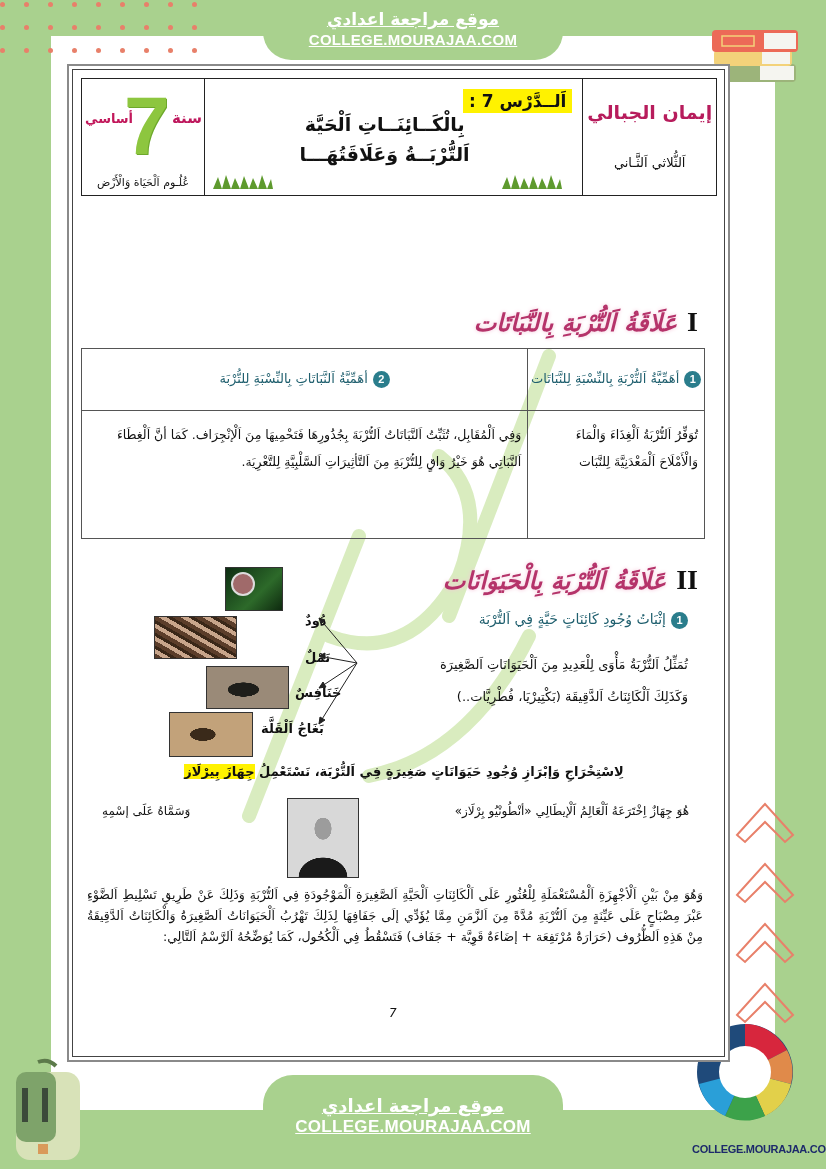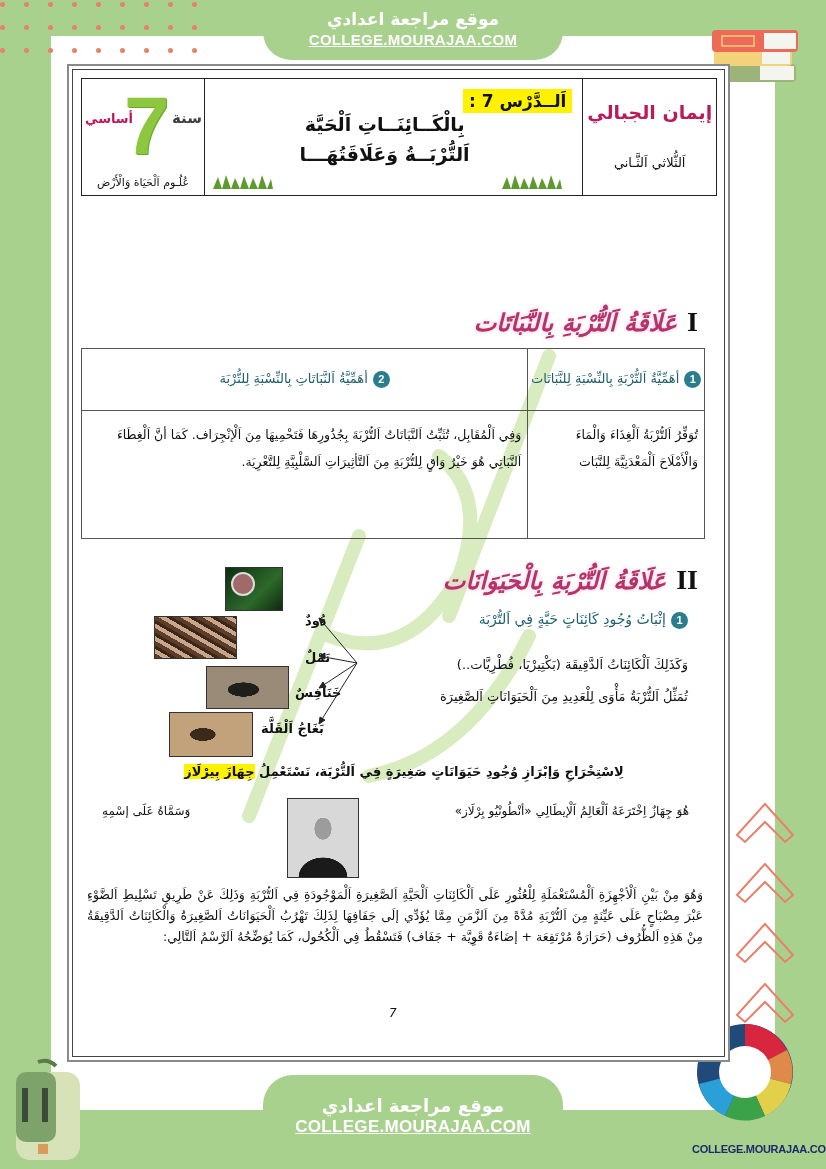--- a/index.html
+++ b/index.html
@@ -11,21 +11,21 @@
   .bg-left { position: absolute; left: 0; top: 0; width: 51px; height: 1169px; background: #a9d18e; }
   .bg-right { position: absolute; left: 775px; top: 0; width: 51px; height: 1169px; background: #a9d18e; }
   .bg-bottom { position: absolute; left: 0; top: 1110px; width: 826px; height: 59px; background: #a9d18e; }
   .dots { position: absolute; left: 0; top: 0; width: 220px; height: 60px; }
   .dot { position: absolute; width: 5px; height: 5px; border-radius: 50%; background: #e8806a; }
 
   .banner { position: absolute; left: 263px; width: 300px; height: 60px; background: #a9d18e;
             border-radius: 0 0 30px 30px; text-align: center; color: #fff; }
   .banner.top { top: 0; height: 60px; border-radius: 0 0 28px 28px; }
   .banner.bottom { top: 1075px; left: 263px; width: 300px; height: 94px; border-radius: 30px 30px 0 0; }
-  .banner .ar { font-size: 17px; font-weight: bold; direction: rtl; line-height: 22px; }
+  .banner .ar { font-size: 17px; font-weight: bold; text-decoration: underline; direction: rtl; line-height: 22px; }
   .banner .url { font-size: 15px; font-weight: bold; text-decoration: underline; letter-spacing: 0.3px; line-height: 20px; font-family: "Liberation Sans", sans-serif; }
   .banner.top .ar { padding-top: 8px; }
   .banner.bottom .ar { padding-top: 20px; font-size: 18px; }
   .banner.bottom .url { font-size: 17px; }
 
   .books { position: absolute; left: 700px; top: 12px; width: 100px; height: 75px; }
   .chevrons { position: absolute; left: 735px; top: 790px; width: 60px; height: 240px; }
   .bag { position: absolute; left: 8px; top: 1058px; width: 80px; height: 106px; }
   .wheel { position: absolute; left: 695px; top: 1022px; width: 100px; height: 100px; }
   .footer-url { position: absolute; left: 692px; top: 1143px; width: 130px; font-size: 11px; font-weight: bold;
@@ -38,21 +38,21 @@
   
   .hdr { position: absolute; left: 12px; top: 12px; width: 636px; height: 118px; border: 1.5px solid #222; display: flex; direction: ltr; }
   .hdr-cell { position: relative; border-right: 1px solid #222; height: 100%; }
   .hdr-cell:last-child { border-right: none; }
   .hdr-left { width: 123px; }
   .hdr-mid { width: 380px; }
   .hdr-right { width: 133px; }
 
   .seven { position: absolute; left: 42px; top: 4px; font-size: 82px; font-weight: bold; color: #8dc63f; line-height: 86px;
            font-family: "Liberation Sans", sans-serif; text-shadow: 1px 1px 0 #6da82b; }
-  .sana { position: absolute; left: 90px; top: 30px; font-size: 15px; color: #404040; font-weight: bold; direction: rtl; }
+  .sana { position: absolute; left: 90px; top: 30px; font-size: 15px; color: #be185d; font-weight: bold; direction: rtl; }
   .asasi { position: absolute; left: 3px; top: 32px; font-size: 13px; color: #c2185b; font-weight: bold; direction: rtl; }
   .subject { position: absolute; left: 2px; bottom: 6px; width: 118px; font-size: 11px; text-align: center; direction: rtl; }
 
   .lesson-tag { position: absolute; right: 10px; top: 10px; background: #fff200; padding: 2px 6px; font-size: 17px; font-weight: bold; direction: rtl; }
   .lesson-title { position: absolute; left: 60px; top: 30px; width: 240px; text-align: center; direction: rtl; font-size: 19px; font-weight: bold; line-height: 30px; }
   .grass { position: absolute; bottom: 6px; width: 60px; height: 16px; }
   .grass.l { left: 8px; }
   .grass.r { right: 20px; }
 
   .author { position: absolute; left: 0; right: 0; top: 22px; text-align: center; font-size: 19px; font-weight: bold; color: #b71c5c; direction: rtl; }
@@ -255,22 +255,22 @@
   <div class="section-title sec2">
     <span class="section-num">II</span>
     <span class="section-text">عَلَاقَةُ اَلتُّرْبَةِ بِالْحَيَوَانَات</span>
   </div>
 
   <div class="sub1">
     <span class="badge">1</span><span>إثْبَاتُ وُجُودِ كَائِنَاتٍ حَيَّةٍ فِي اَلتُّرْبَة</span>
   </div>
 
   <div class="animals-text">
+    <div>تُمَثِّلُ اَلتُّرْبَةُ مَأْوَى لِلْعَدِيدِ مِنَ اَلْحَيَوَانَاتِ اَلصَّغِيرَة</div>
     <div>وَكَذَلِكَ اَلْكَائِنَاتُ اَلدَّقِيقَة (بَكْتِيرْيَا، فُطْرِيَّات..)</div>
-    <div>تُمَثِّلُ اَلتُّرْبَةُ مَأْوَى لِلْعَدِيدِ مِنَ اَلْحَيَوَانَاتِ اَلصَّغِيرَة</div>
   </div>
 
   <div class="photo ph-worm"></div>
   <div class="photo ph-maggot"></div>
   <div class="photo ph-beetle"></div>
   <div class="photo ph-cricket"></div>
 
   <div class="animal-label" style="left:236px;top:547px">دُودٌ</div>
   <div class="animal-label" style="left:236px;top:584px">نَمْلٌ</div>
   <div class="animal-label" style="left:226px;top:619px">خَنَافِسٌ</div>

